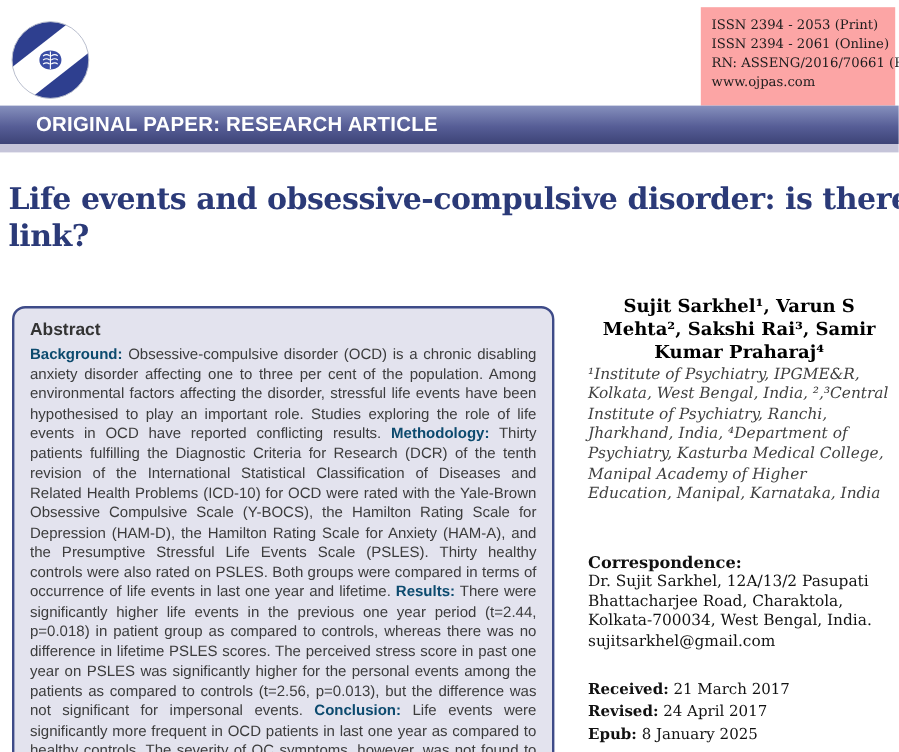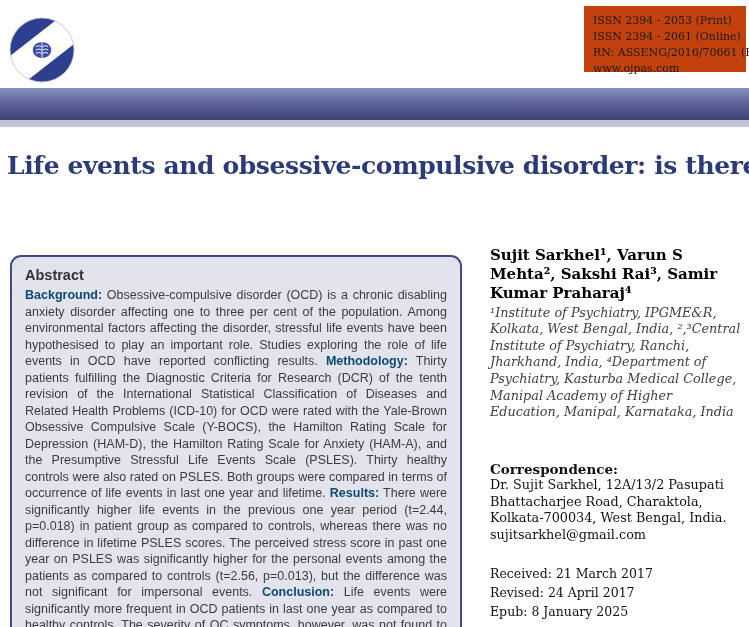--- a/index.html
+++ b/index.html
@@ -10,22 +10,22 @@
     font-family: "Liberation Sans", sans-serif;
     overflow: hidden;
   }
 
   
   .logo {
     position: absolute; left: 8px; top: 16px;
     width: 68px; height: 68px;
   }
   .issn-box {
-    position: absolute; left: 584px; top: 6px; width: 162px; height: 66px;
-    background: #c2410c;
+    position: absolute; left: 584px; top: 6px; width: 162px; height: 82px;
+    background: #fca5a5;
     padding: 7px 9px;
     font-family: "DejaVu Serif", serif;
     font-size: 11px; line-height: 1.45; color: #1c1c1c;
     white-space: nowrap;
   }
   .issn-box span { display: block; }
 
   
   .banner {
     position: absolute; left: 0; top: 88px; width: 749px; height: 32px;
@@ -67,35 +67,35 @@
     font-size: 12.5px; line-height: 1.32; text-align: justify;
   }
   .abs-body b, .abs-keywords b { color: #0c4a6e; }
 
   
   .right-col {
     position: absolute; left: 490px; top: 246px; width: 252px;
     font-family: "DejaVu Serif", serif; color: #111111;
   }
   .authors-names {
-    font-weight: bold; font-size: 15px; line-height: 1.28; color: #000000;
+    font-weight: bold; font-size: 15px; line-height: 1.28; color: #000000; text-align: center;
   }
   .authors-affiliations {
     margin-top: 1px;
     font-style: italic; font-size: 12.8px; line-height: 1.3; color: #404040;
   }
   .corr-heading {
     margin-top: 40px;
     font-weight: bold; font-size: 13.5px;
   }
   .corr-body {
     font-size: 12.8px; line-height: 1.3;
   }
   .dates-block { margin-top: 22px; font-size: 12.5px; line-height: 1.5; }
-  .date-row .date-label { font-weight: normal; margin-right: 4px; }
+  .date-row .date-label { font-weight: bold; margin-right: 4px; }
 </style>
 </head>
 <body>
 
 <div class="logo">
   <svg viewBox="0 0 100 100" width="68" height="68">
     <defs>
         <clipPath id="lc">
           <circle cx="50" cy="50" r="47"></circle>
         </clipPath>
@@ -116,25 +116,27 @@
 </div>
 
 <div class="issn-box">
   <span>ISSN 2394 - 2053 (Print)</span>
   <span>ISSN 2394 - 2061 (Online)</span>
   <span>RN: ASSENG/2016/70661 (RNI)</span>
   <span>www.ojpas.com</span>
 </div>
 
 <div class="banner">
+  <span>ORIGINAL PAPER: RESEARCH ARTICLE</span>
 </div>
 <div class="banner-strip"></div>
 
 <h1 class="article-title">
   <span>Life events and obsessive-compulsive disorder: is there a</span>
+  <span>link?</span>
 </h1>
 
 <div class="abstract-box">
   <div class="abstract-heading">Abstract</div>
   <p class="abs-body"><b>Background:</b><span> Obsessive-compulsive disorder (OCD) is a chronic disabling anxiety disorder affecting one to three per cent of the population. Among environmental factors affecting the disorder, stressful life events have been hypothesised to play an important role. Studies exploring the role of life events in OCD have reported conflicting results. </span><b>Methodology:</b><span> Thirty patients fulfilling the Diagnostic Criteria for Research (DCR) of the tenth revision of the International Statistical Classification of Diseases and Related Health Problems (ICD-10) for OCD were rated with the Yale-Brown Obsessive Compulsive Scale (Y-BOCS), the Hamilton Rating Scale for Depression (HAM-D), the Hamilton Rating Scale for Anxiety (HAM-A), and the Presumptive Stressful Life Events Scale (PSLES). Thirty healthy controls were also rated on PSLES. Both groups were compared in terms of occurrence of life events in last one year and lifetime. </span><b>Results:</b><span> There were significantly higher life events in the previous one year period (t=2.44, p=0.018) in patient group as compared to controls, whereas there was no difference in lifetime PSLES scores. The perceived stress score in past one year on PSLES was significantly higher for the personal events among the patients as compared to controls (t=2.56, p=0.013), but the difference was not significant for impersonal events. </span><b>Conclusion:</b><span> Life events were significantly more frequent in OCD patients in last one year as compared to healthy controls. The severity of OC symptoms, however, was not found to be related to the number of life events.</span></p>
 
 </div>
 
 <div class="right-col">
   <div class="authors-names">Sujit Sarkhel¹, Varun S Mehta², Sakshi Rai³, Samir Kumar Praharaj⁴</div>

